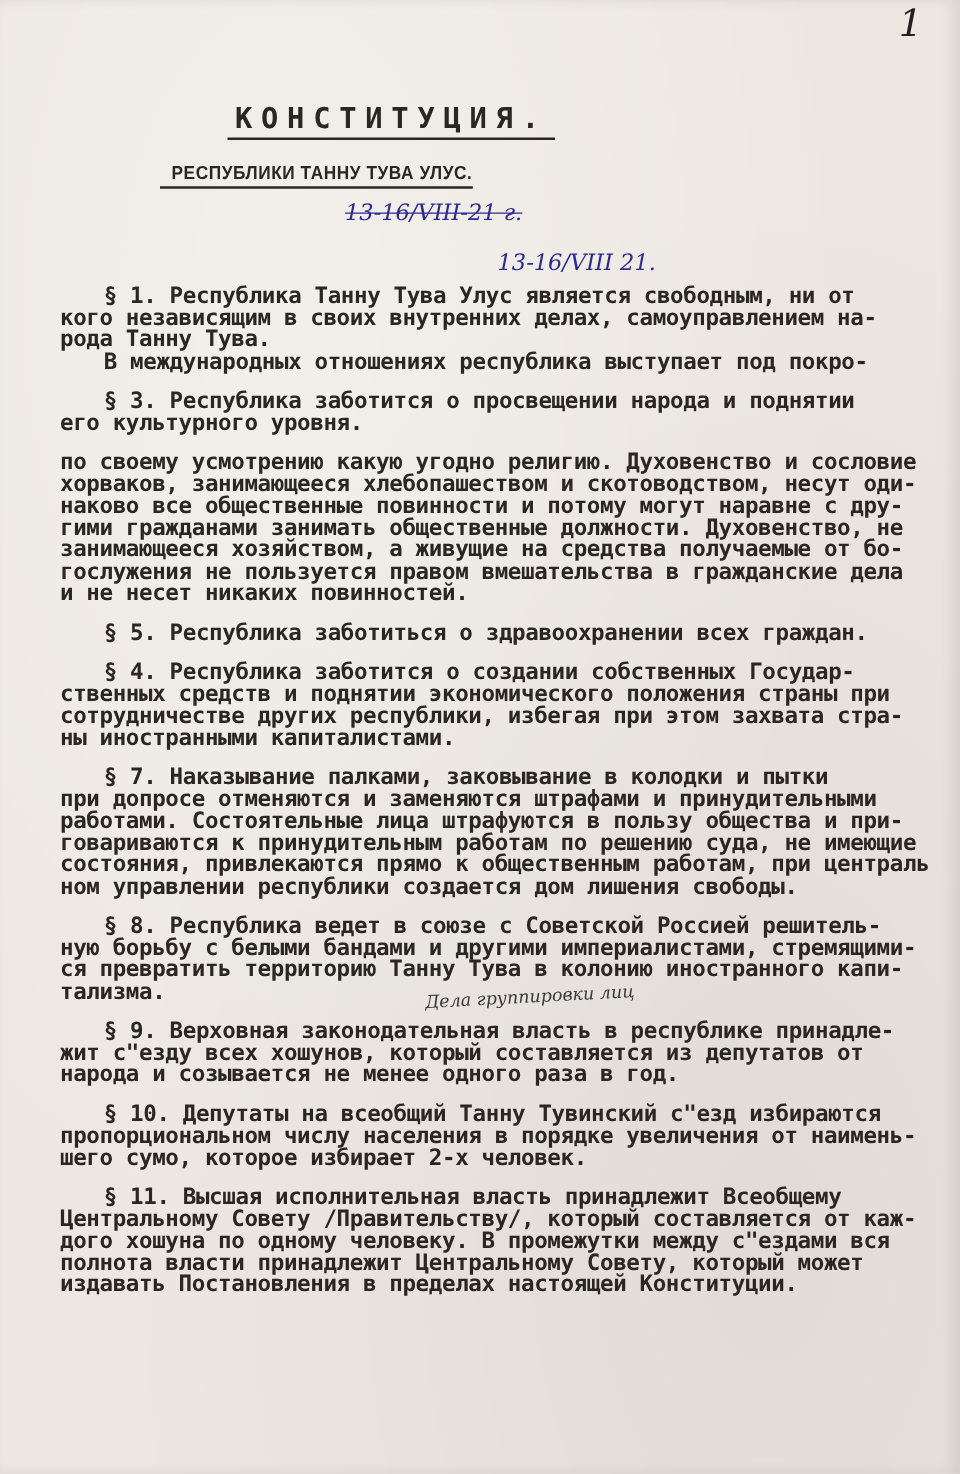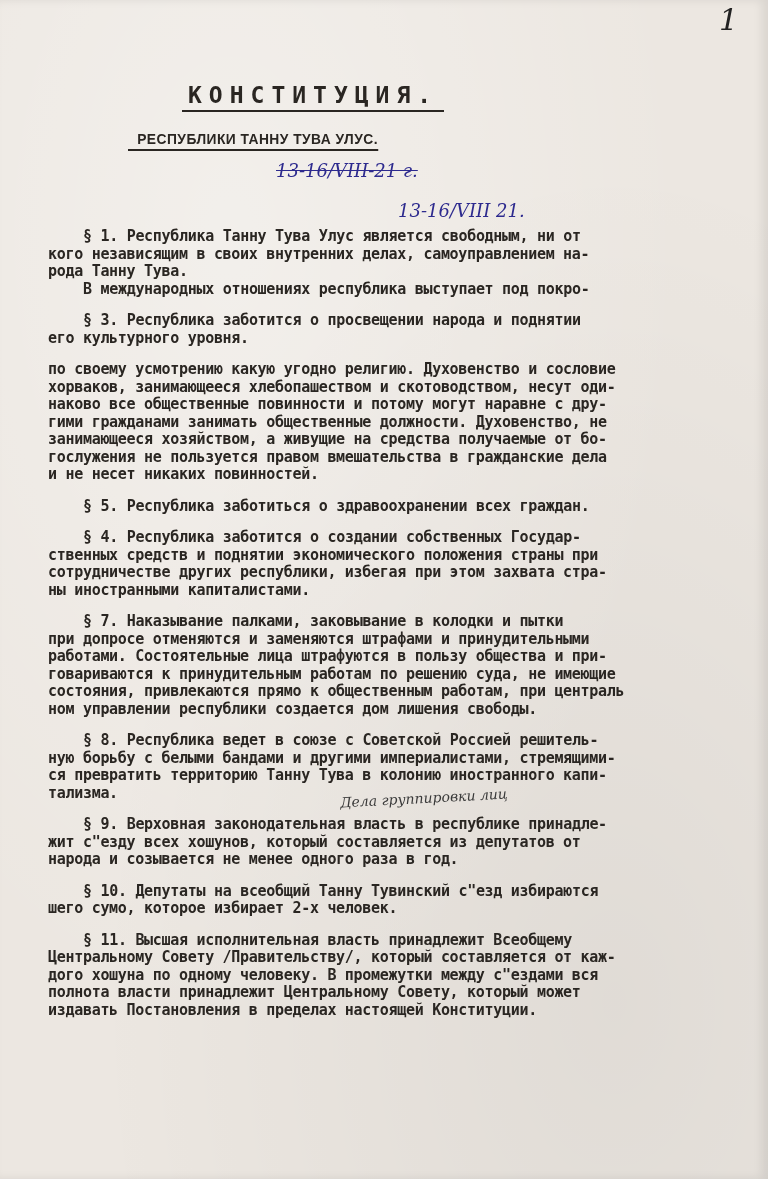--- a/index.html
+++ b/index.html
@@ -38,21 +38,21 @@
     .hand-note {
       position: absolute;
       font-family: "DejaVu Serif", serif; font-style: italic; font-weight: normal;
       color: #2d2a8e;
     }
     .note-1 { left: 276px; top: 160px; font-size: 18px; text-decoration: line-through; }
     .note-2 { left: 398px; top: 183px; font-size: 18px; margin-top: 17px; }
     .note-3 { left: 340px; top: 790px; font-size: 14px; color: #3a3a3a; font-weight: normal; transform: rotate(-3deg); }
     .body {
       position: absolute; left: 48px; top: 228px; width: 715px;
-      font-size: 15px; line-height: 17.5px; font-weight: bold;
+      font-size: 18px; line-height: 17.5px; font-weight: bold;
       letter-spacing: -0.3px;
     }
     .para { margin: 0 0 14px 0; text-align: justify; }
     .para .line { display: block; white-space: nowrap; }
     .para .line.indent { padding-left: 35px; }
   </style>
 </head>
 <body>
 
 <div class="page">
@@ -106,20 +106,21 @@
         <span class="line">ся превратить территорию Танну Тува в колонию иностранного капи-</span>
         <span class="line">тализма.</span>
       </div>
       <div class="para">
         <span class="line indent">§ 9. Верховная законодательная власть в республике принадле-</span>
         <span class="line">жит с"езду всех хошунов, который составляется из депутатов от</span>
         <span class="line">народа и созывается не менее одного раза в год.</span>
       </div>
       <div class="para">
         <span class="line indent">§ 10. Депутаты на всеобщий Танну Тувинский с"езд  избираются</span>
+        <span class="line">пропорциональном числу населения в порядке увеличения от наимень-</span>
         <span class="line">шего сумо, которое избирает 2-х человек.</span>
       </div>
       <div class="para">
         <span class="line indent">§ 11. Высшая исполнительная власть принадлежит Всеобщему</span>
         <span class="line">Центральному Совету /Правительству/, который составляется от каж-</span>
         <span class="line">дого хошуна по одному человеку. В промежутки между с"ездами вся</span>
         <span class="line">полнота власти принадлежит Центральному Совету, который может</span>
         <span class="line">издавать Постановления в пределах настоящей Конституции.</span>
       </div>
     </div>

